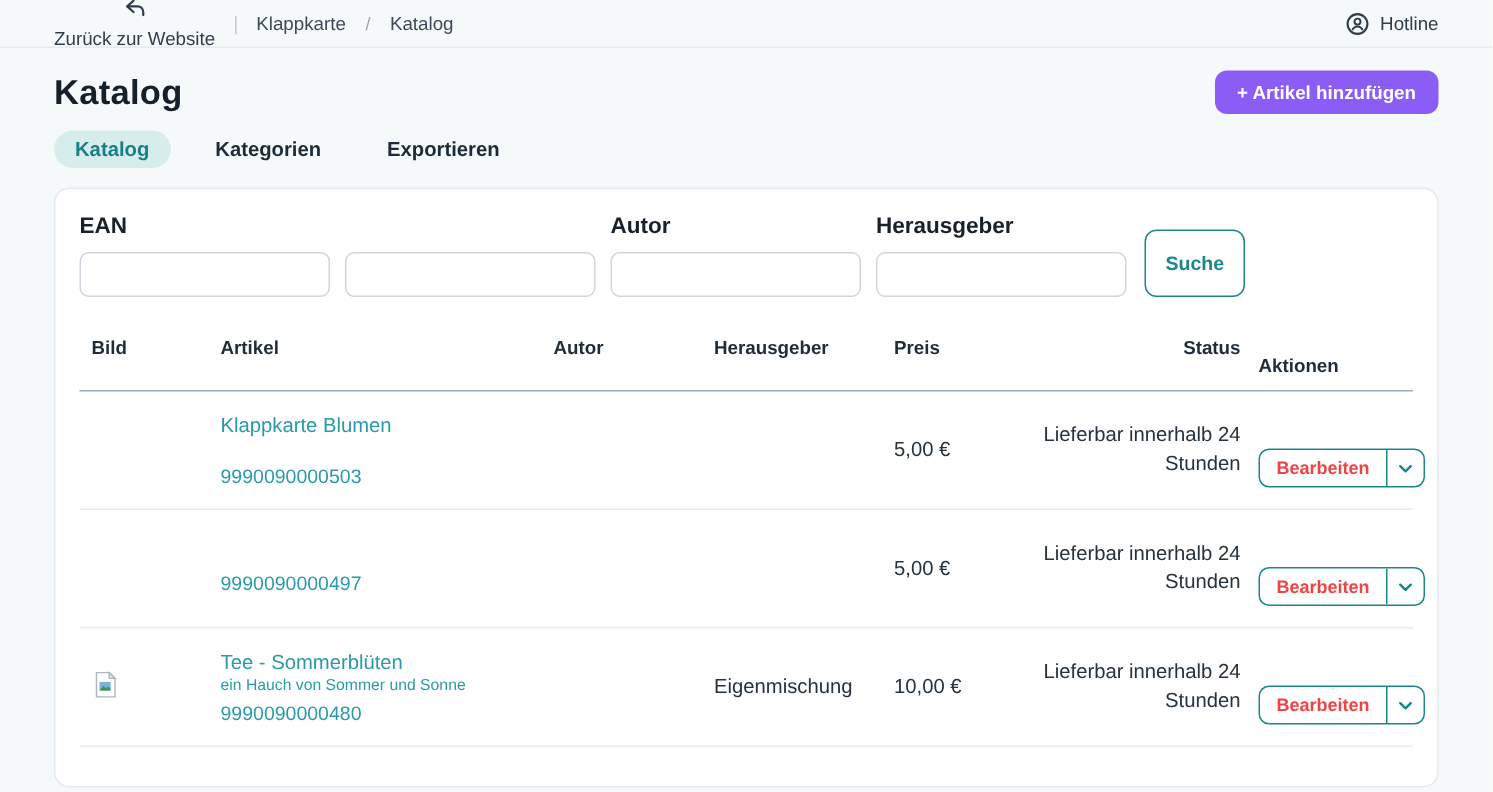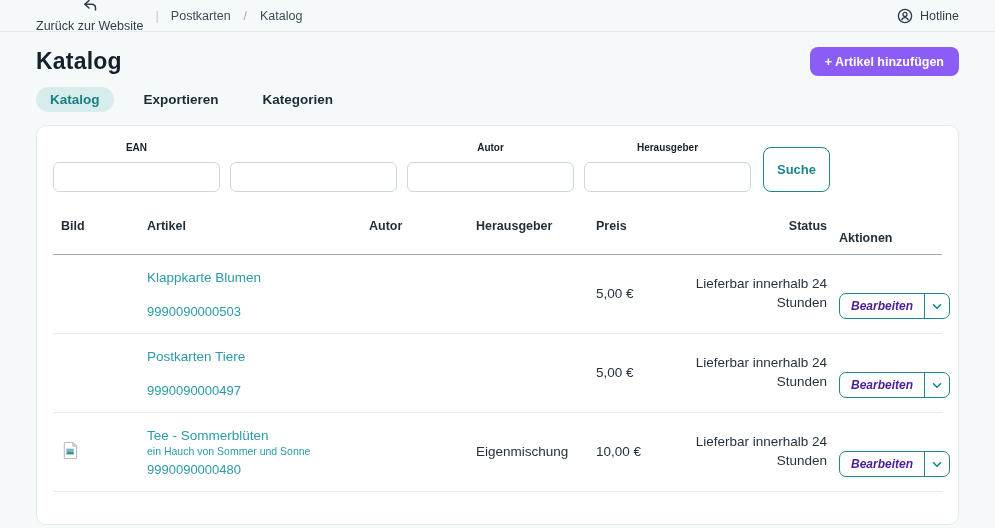--- a/index.html
+++ b/index.html
@@ -52,21 +52,21 @@
     margin-top:13px;
     background:#ffffff;
     border:1px solid #e4e9ee;
     border-radius:10px;
     padding:16px 16px 0 16px;
     height:400px;
   }
   
   .filters { display:flex; align-items:flex-end; gap:10px; }
   .field { display:flex; flex-direction:column; }
-  .field label { font-size:10px; font-weight:600; color:#17212b; margin-bottom:9px;text-align:center; }
+  .field label { font-size:15px; font-weight:600; color:#17212b; margin-bottom:9px; }
   .field input {
     width:167px; height:30px;
     border:1px solid #cfd6dd; border-radius:6px;
     padding:0 8px; font-family:inherit; font-size:13px; color:#1b2733;
     background:#fff; outline:none;
   }
   .btn-outline {
     height:45px; padding:0 13px; margin-left:2px;
     background:#fff; color:#1b878c;
     border:1.5px solid #1b878c; border-radius:8px;
@@ -97,23 +97,23 @@
   .art-ean   { color:#2a9aa8; font-size:13px; cursor:pointer; }
   .cell-text { font-size:13.5px; color:#26323e; line-height:1.4; }
 
   
   .split-btn {
     display:inline-flex; align-items:stretch;
     border:1.5px solid #1b878c; border-radius:7px;
     background:#fff; overflow:hidden; height:26px;
   }
   .split-main {
-    border:none; background:transparent; color:#4c1d95;
+    border:none; background:transparent; color:#ef4444;
     font-family:inherit; font-size:12px; font-weight:600;
-    padding:0 11px; cursor:pointer;font-style:italic;
+    padding:0 11px; cursor:pointer;
   }
   .split-caret {
     border:none; border-left:1.5px solid #1b878c;
     background:transparent; padding:0 7px;
     display:flex; align-items:center; cursor:pointer;
   }
 </style>
 </head>
 <body>
 
@@ -122,21 +122,21 @@
     <span class="tb-link">
       <span class="icon">
         <svg width="14" height="13" viewBox="0 0 14 13" fill="none">
           <path d="M6 1.5 L1.8 5.3 L6 9" stroke="#303d4a" stroke-width="1.5" stroke-linecap="round" stroke-linejoin="round"></path>
           <path d="M2.2 5.3 H8.6 C11 5.3 12.5 7 12.5 9.2 V11" stroke="#303d4a" stroke-width="1.5" stroke-linecap="round" fill="none"></path>
         </svg>
       </span>
       <span>Zurück zur Website</span>
     </span>
     <span class="tb-sep">|</span>
-    <span class="crumb">Postkarten</span>
+    <span class="crumb">Klappkarte</span>
     <span class="crumb-slash">/</span>
     <span class="crumb">Katalog</span>
   </div>
   <div class="topbar-right">
     <span class="icon">
       <svg width="16" height="16" viewBox="0 0 16 16" fill="none">
         <circle cx="8" cy="8" r="6.6" stroke="#303d4a" stroke-width="1.4"></circle>
         <circle cx="8" cy="6.4" r="2" stroke="#303d4a" stroke-width="1.3"></circle>
         <path d="M4.6 12.2 C5.2 10.4 6.4 9.6 8 9.6 C9.6 9.6 10.8 10.4 11.4 12.2" stroke="#303d4a" stroke-width="1.3" fill="none"></path>
       </svg>
@@ -146,22 +146,22 @@
 </div>
 
 <div class="content">
   <div class="page-head">
     <h1 class="page-title">Katalog</h1>
     <button class="btn-primary">+ Artikel hinzufügen</button>
   </div>
 
   <div class="tabs">
     <span class="tab active">Katalog</span>
+    <span class="tab">Kategorien</span>
     <span class="tab">Exportieren</span>
-    <span class="tab">Kategorien</span>
   </div>
 
   <div class="card">
 
     <div class="filters">
       <div class="field">
         <label>EAN</label>
         <input type="text" value="" style="">
       </div>
       <div class="field">
@@ -215,21 +215,20 @@
         </button>
       </span>
     </div>
   </div>
 
   <div class="trow">
     <div class="cell col-bild">
       
     </div>
     <div class="cell col-artikel">
-      <div class="art-title">Postkarten Tiere</div>
       <div class="art-sub"></div>
       <div class="art-ean">9990090000497</div>
     </div>
     <div class="cell col-autor cell-text"></div>
     <div class="cell col-herausgeber cell-text"></div>
     <div class="cell col-preis cell-text">5,00 €</div>
     <div class="cell col-status cell-text">Lieferbar innerhalb 24 Stunden</div>
     <div class="cell col-aktionen">
       <span class="split-btn">
         <button class="split-main">Bearbeiten</button>

